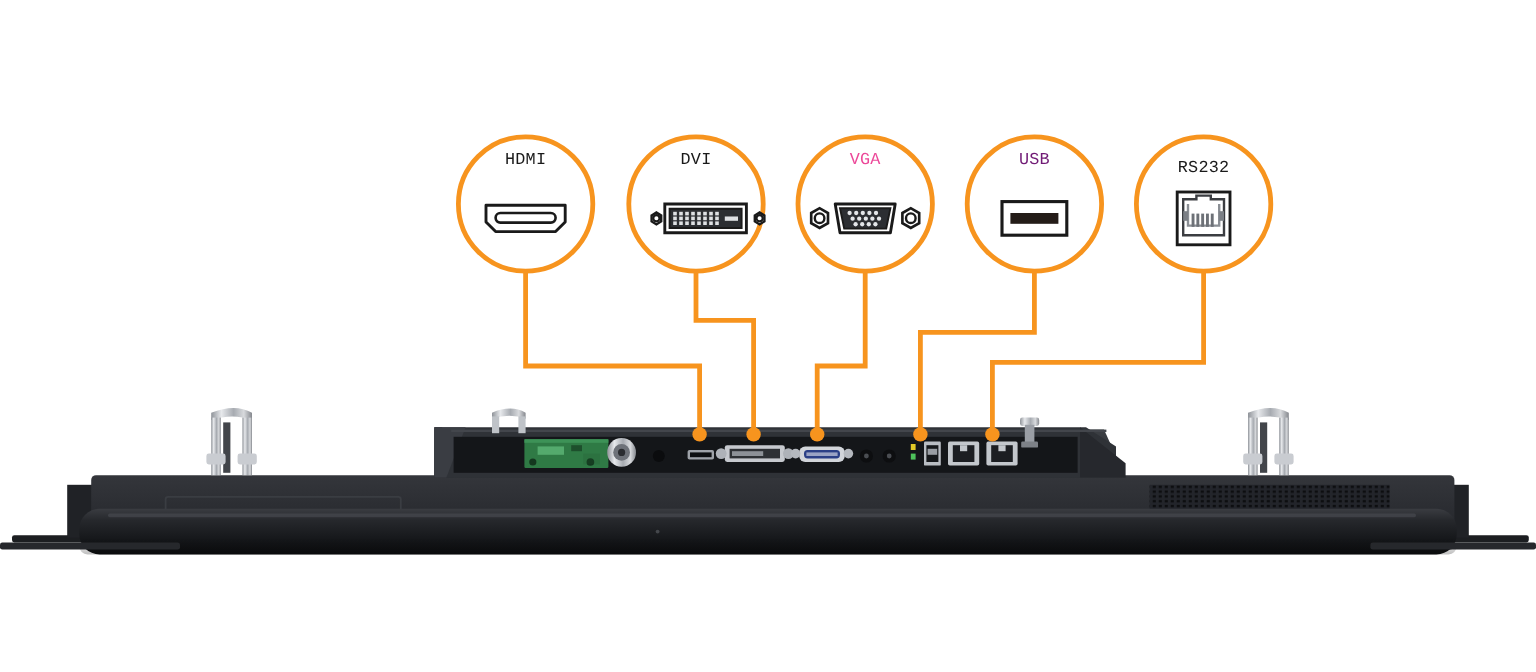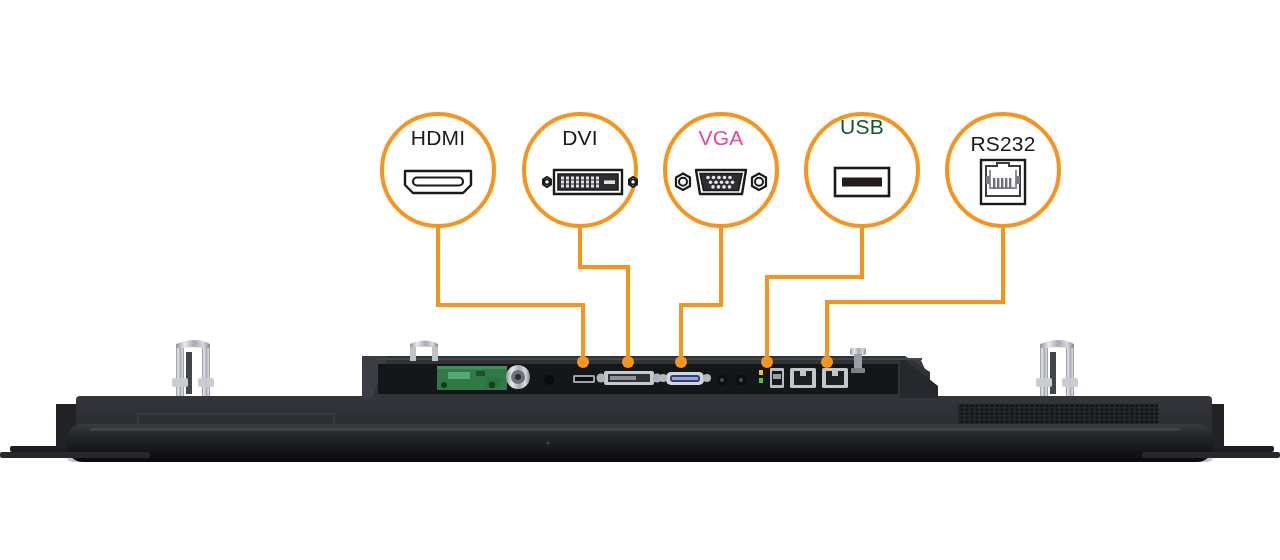--- a/index.html
+++ b/index.html
@@ -8,22 +8,22 @@
     width:1280px;height:560px;
     background:#ffffff;
     font-family:"Liberation Sans","DejaVu Sans",sans-serif;
     overflow:hidden;
     position:relative;
   }
   #stage{position:absolute;left:0;top:0;width:1280px;height:560px;}
   #stage svg{position:absolute;left:0;top:0;}
   .lbl{
     position:absolute;
-    font-family:Liberation Sans, sans-serif;
-    font-size:21px;
+    font-family:Liberation Mono, monospace;
+    font-size:14px;
     color:#1a1a1a;
     text-align:center;
     letter-spacing:.2px;
     white-space:nowrap;
     transform:translateX(-50%);
     user-select:none;
   }
 </style>
 </head>
 <body>
@@ -311,15 +311,15 @@
         <circle cx="628" cy="362" r="6" fill="#f7941e"></circle>
         <circle cx="681" cy="362" r="6" fill="#f7941e"></circle>
         <circle cx="767" cy="362" r="6" fill="#f7941e"></circle>
         <circle cx="827" cy="362" r="6" fill="#f7941e"></circle>
       </g>
   </svg>
 
   <div class="lbl" style="left: 438px; top: 126px; color: rgb(26, 26, 26);">HDMI</div>
   <div class="lbl" style="left: 580px; top: 126px; color: rgb(26, 26, 26);">DVI</div>
   <div class="lbl" style="left: 721px; top: 126px; color: #ec4899;">VGA</div>
-  <div class="lbl" style="left: 862px; top: 115px; color: #14532d;">USB</div>
+  <div class="lbl" style="left: 862px; top: 126px; color: #701a75;">USB</div>
   <div class="lbl" style="left: 1003px; top: 132px; color: rgb(26, 26, 26);">RS232</div>
 </div>
 
 </body></html>

